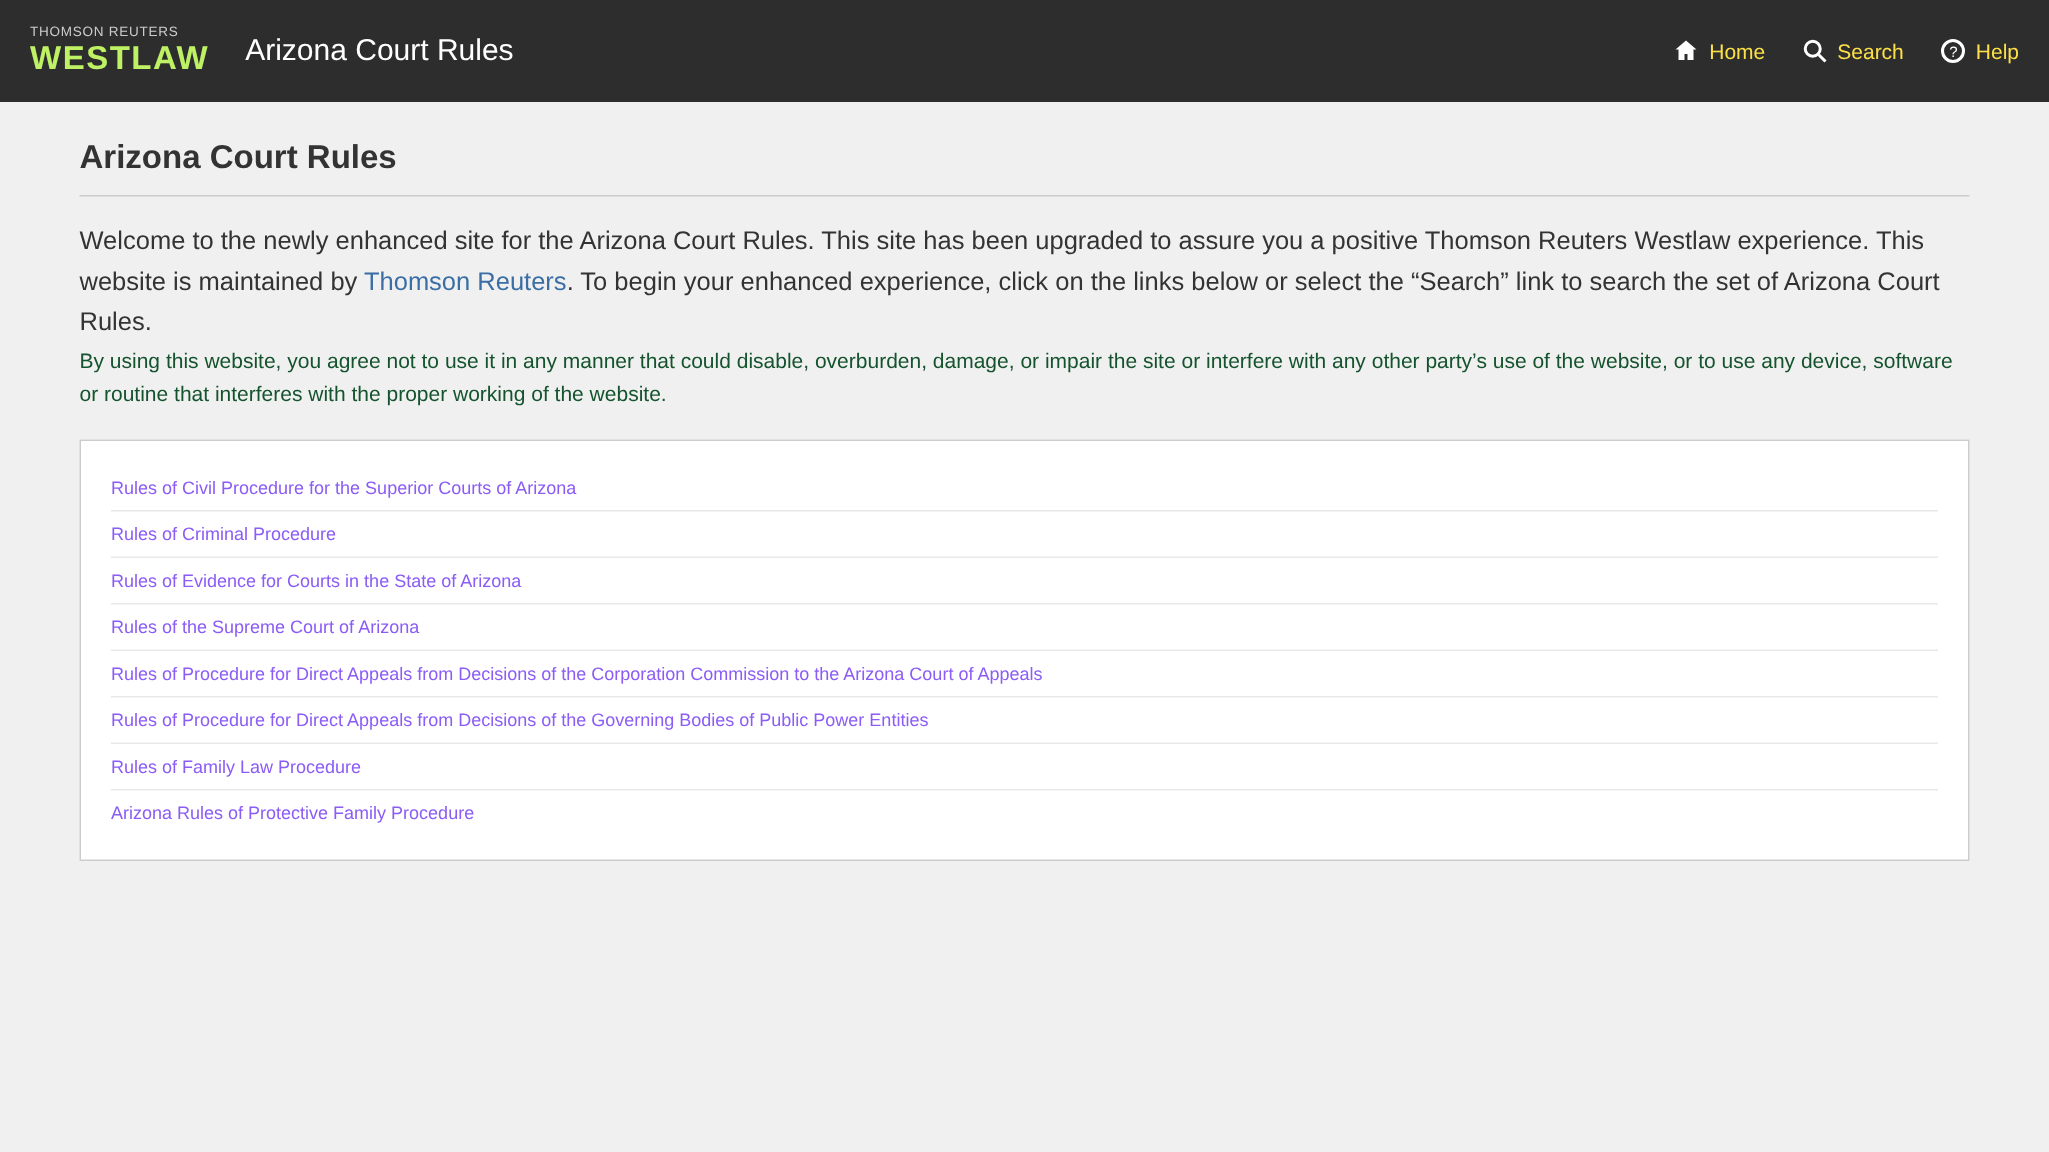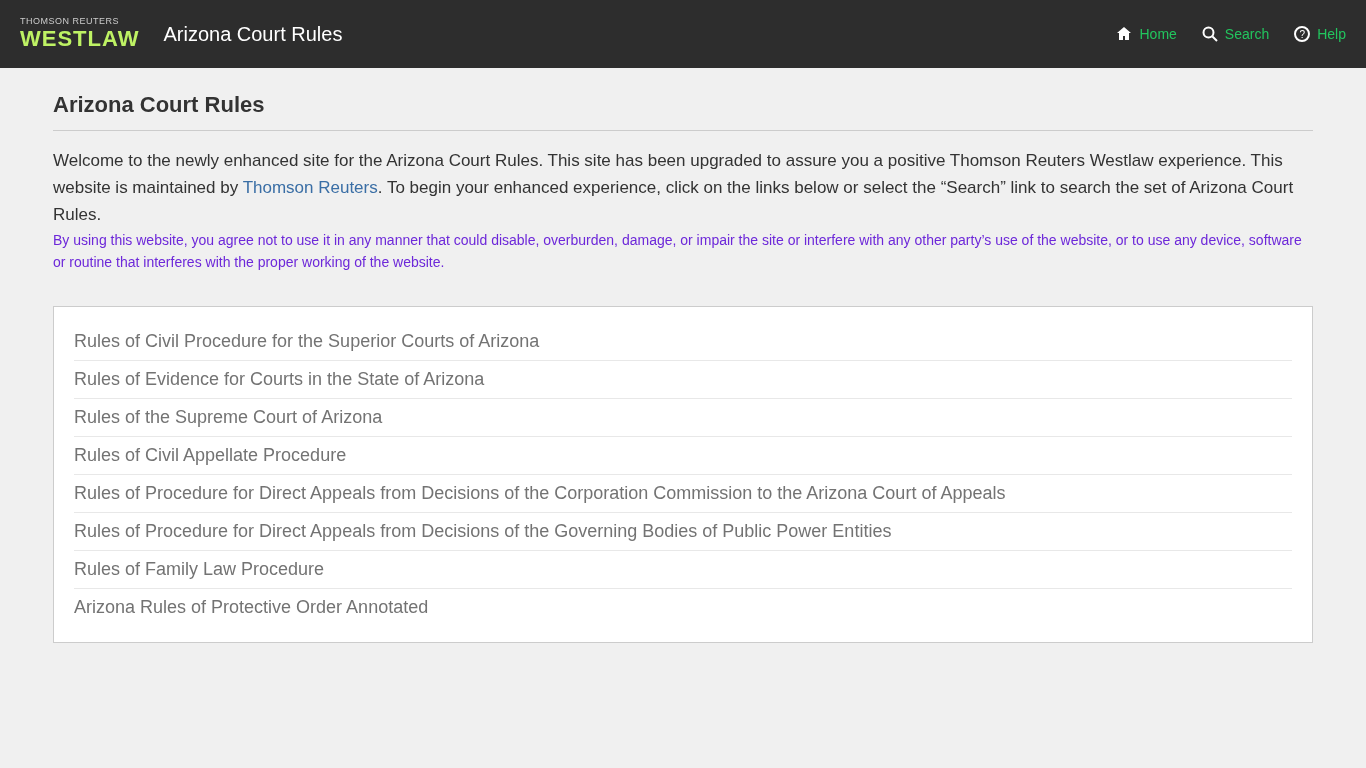--- a/index.html
+++ b/index.html
@@ -49,21 +49,21 @@
     #nav-right {
       margin-left: auto;
       display: flex;
       align-items: center;
       gap: 24px;
     }
     .nav-item {
       display: flex;
       align-items: center;
       gap: 6px;
-      color: #22c55e;
+      color: #fde047;
       cursor: pointer;
       font-size: 14px;
     }
     .nav-icon {
       width: 18px;
       height: 18px;
       display: inline-flex;
       align-items: center;
       justify-content: center;
     }
@@ -99,34 +99,34 @@
       line-height: 1.6;
       color: #333;
       margin-bottom: 12px;
     }
     #intro-text2 em {
       font-style: italic;
     }
     #intro-text3 {
       font-size: 14px;
       line-height: 1.6;
-      color: #6d28d9;
-      margin-bottom: 33px;
+      color: #14532d;
+      margin-bottom: 20px;
     }
     
     #rules-box {
       border: 1px solid #ccc;
       background: #fff;
       padding: 16px 20px;
     }
     .rule-link {
       display: block;
-      color: #737373;
+      color: #8b5cf6;
       text-decoration: none;
-      font-size: 18px;
+      font-size: 12px;
       padding: 8px 0;
       border-bottom: 1px solid #e8e8e8;
     }
     .rule-link:last-child {
       border-bottom: none;
     }
   </style>
 </head>
 <body>
 
@@ -172,21 +172,21 @@
 
   <p id="intro-text">
     <span>Welcome to the newly enhanced site for the Arizona Court Rules. This site has been upgraded to assure you a positive Thomson Reuters Westlaw experience. This website is maintained by </span><a href="#">Thomson Reuters</a><span>. To begin your enhanced experience, click on the links below or select the “Search” link to search the set of Arizona Court Rules.</span>
   </p>
 
 
   <p id="intro-text3">By using this website, you agree not to use it in any manner that could disable, overburden, damage, or impair the site or interfere with any other party’s use of the website, or to use any device, software or routine that interferes with the proper working of the website.</p>
 
   <div id="rules-box">
   <a class="rule-link" href="#">Rules of Civil Procedure for the Superior Courts of Arizona</a>
+      <a class="rule-link" href="#">Rules of Criminal Procedure</a>
       <a class="rule-link" href="#">Rules of Evidence for Courts in the State of Arizona</a>
       <a class="rule-link" href="#">Rules of the Supreme Court of Arizona</a>
-      <a class="rule-link" href="#">Rules of Civil Appellate Procedure</a>
       <a class="rule-link" href="#">Rules of Procedure for Direct Appeals from Decisions of the Corporation Commission to the Arizona Court of Appeals</a>
       <a class="rule-link" href="#">Rules of Procedure for Direct Appeals from Decisions of the Governing Bodies of Public Power Entities</a>
       <a class="rule-link" href="#">Rules of Family Law Procedure</a>
-      <a class="rule-link" href="#">Arizona Rules of Protective Order Annotated</a>
+      <a class="rule-link" href="#">Arizona Rules of Protective Family Procedure</a>
     </div>
 </main>
 
 </body></html>

